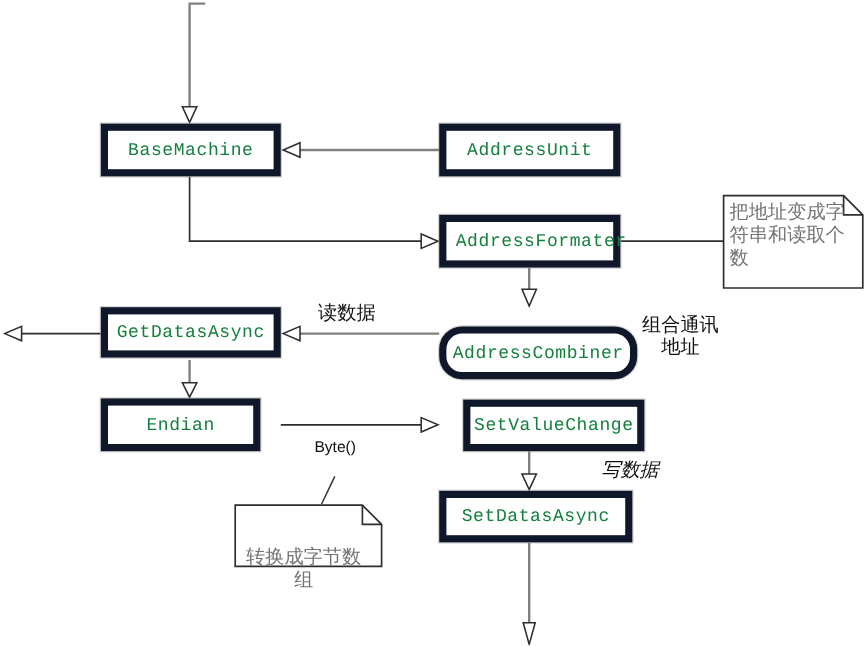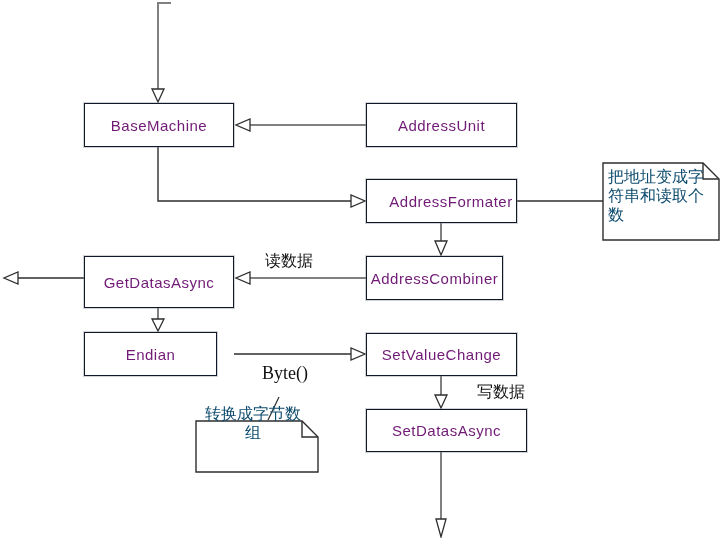--- a/index.html
+++ b/index.html
@@ -13,48 +13,48 @@
   }
   .wires {
     position: absolute;
     left: 0; top: 0;
     width: 721px; height: 538px;
   }
   .class-box {
     position: absolute;
     box-sizing: border-box;
     background: #ffffff;
-    border: 1px solid #0f172a;
+    border: 6px solid #0f172a;
     box-shadow: 0 0 0 1px rgba(128,128,128,0.35);
     display: flex;
     align-items: center;
     justify-content: center;
-    font-family: Liberation Sans, sans-serif;
+    font-family: Liberation Mono, monospace;
     font-size: 15px;
-    color: #701a75;
+    color: #15803d;
     letter-spacing: 0.5px;
   }
   .edge-label {
     position: absolute;
     color: #111111;
     font-size: 16px;
     line-height: 18px;
     white-space: nowrap;
   }
   .edge-label.mono {
-    font-family: Liberation Serif, serif;
-    font-size: 18px;
+    font-family: Liberation Sans, sans-serif;
+    font-size: 13px;
   }
   .edge-label.wrap {
     white-space: normal;
     text-align: center;
   }
   .note-text {
     position: absolute;
-    color: #0c4a6e;
+    color: #737373;
     font-size: 16px;
     line-height: 19px;
     word-break: break-all;
   }
   .note-text.centered { text-align: center; }
 </style>
 </head>
 <body>
 
 <div class="canvas">
@@ -104,34 +104,35 @@
 
     <line x1="268" y1="420" x2="279" y2="397" stroke="#2e2e2e" stroke-width="1.2"></line>
   </svg>
 
   <div class="class-box" style="left:84px; top:103px; width:150px; height:44px;">BaseMachine</div>
 
   <div class="class-box" style="left:366px; top:103px; width:151px; height:44px;text-align:center;">AddressUnit</div>
 
   <div class="class-box" style="left:366px; top:179px; width:151px; height:44px;padding-left:19px;">AddressFormater</div>
 
-  <div class="class-box" style="left:84px; top:256px; width:150px; height:52px;">GetDatasAsync</div>
+  <div class="class-box" style="left:84px; top:256px; width:150px; height:42px;">GetDatasAsync</div>
 
-  <div class="class-box" style="left:366px; top:256px; width:137px; height:44px;">AddressCombiner</div>
+  <div class="class-box" style="left:366px; top:272px; width:165px; height:44px;border-radius:19px;">AddressCombiner</div>
 
   <div class="class-box" style="left:84px; top:332px; width:133px; height:44px;">Endian</div>
 
-  <div class="class-box" style="left:366px; top:333px; width:151px; height:43px;">SetValueChange</div>
+  <div class="class-box" style="left:386px; top:333px; width:151px; height:43px;">SetValueChange</div>
 
   <div class="class-box" style="left:366px; top:409px; width:161px; height:43px;">SetDatasAsync</div>
 
   <div class="note-text" style="left:608px; top:167px; width:100px;">把地址变成字符串和读取个数</div>
 
-  <div class="note-text centered" style="left:203px; top:404px; width:100px;">转换成字节数组</div>
+  <div class="note-text centered" style="left:203px; top:454px; width:100px;">转换成字节数组</div>
 
   <div class="edge-label" style="left:265px; top:252px;">读数据</div>
 
+  <div class="edge-label wrap" style="left:528px; top:262px; width:78px;">组合通讯地址</div>
 
   <div class="edge-label mono" style="left:262px; top:364px;">Byte()</div>
 
-  <div class="edge-label" style="left:477px; top:383px;">写数据</div>
+  <div class="edge-label" style="left:501px; top:383px;font-style:italic;">写数据</div>
 
 </div>
 
 </body></html>

